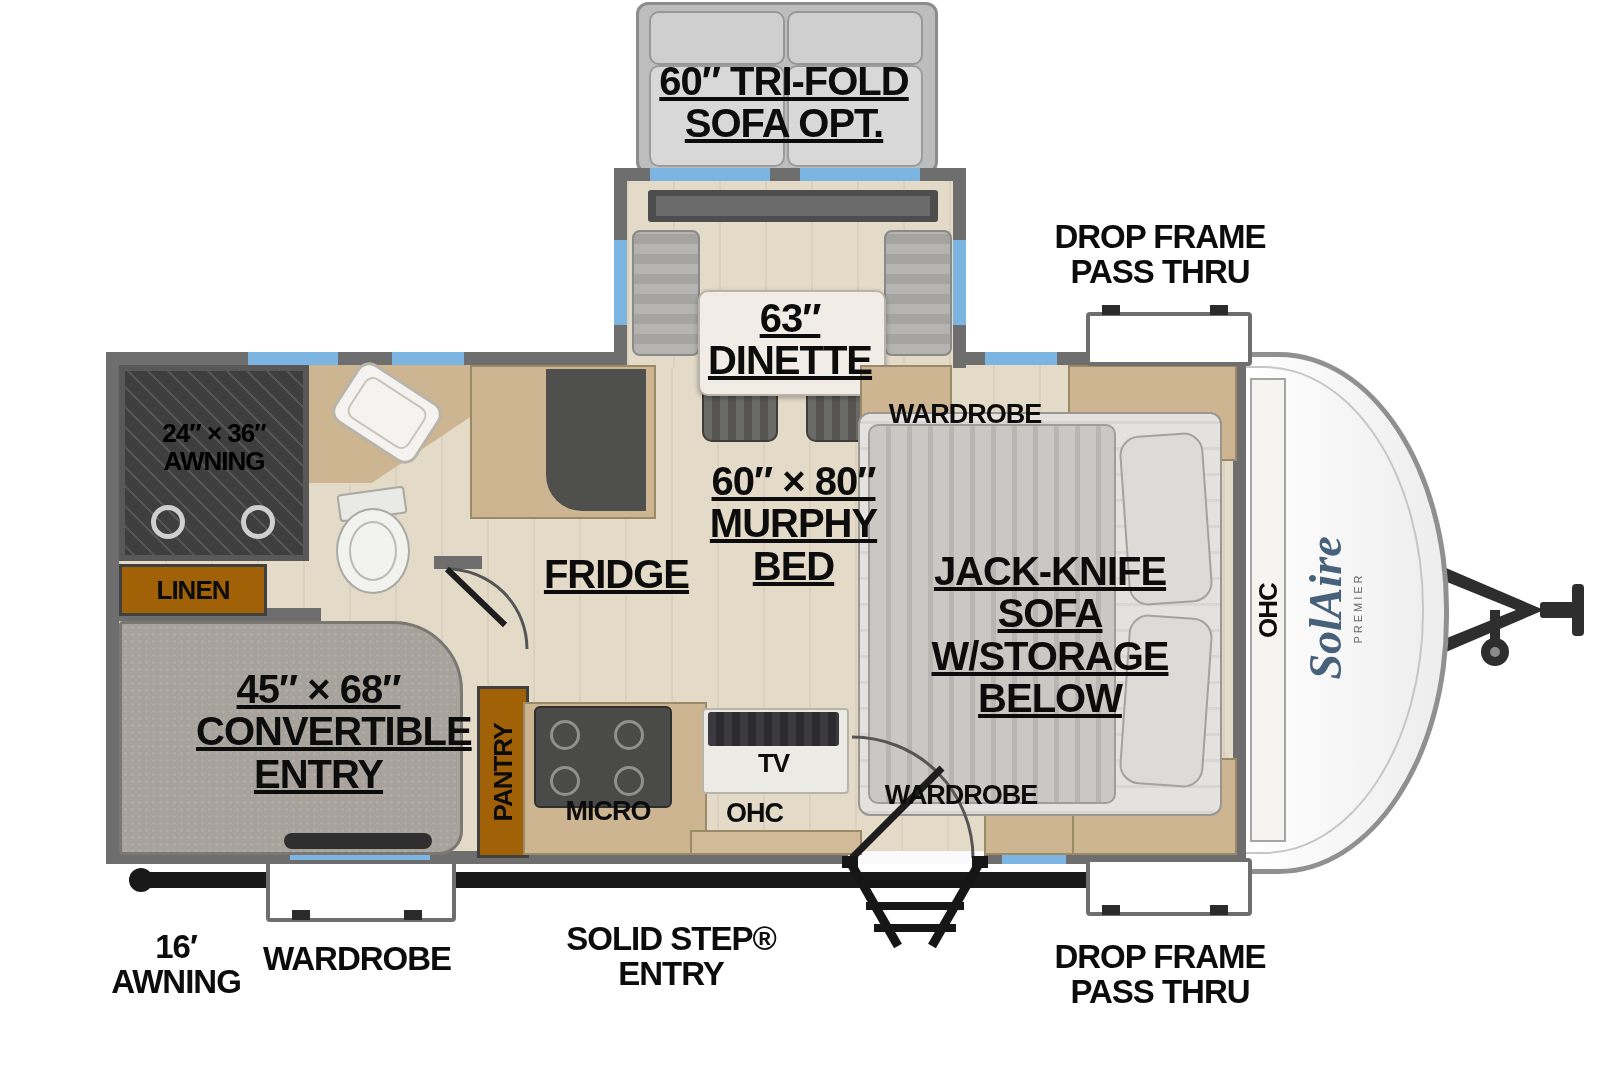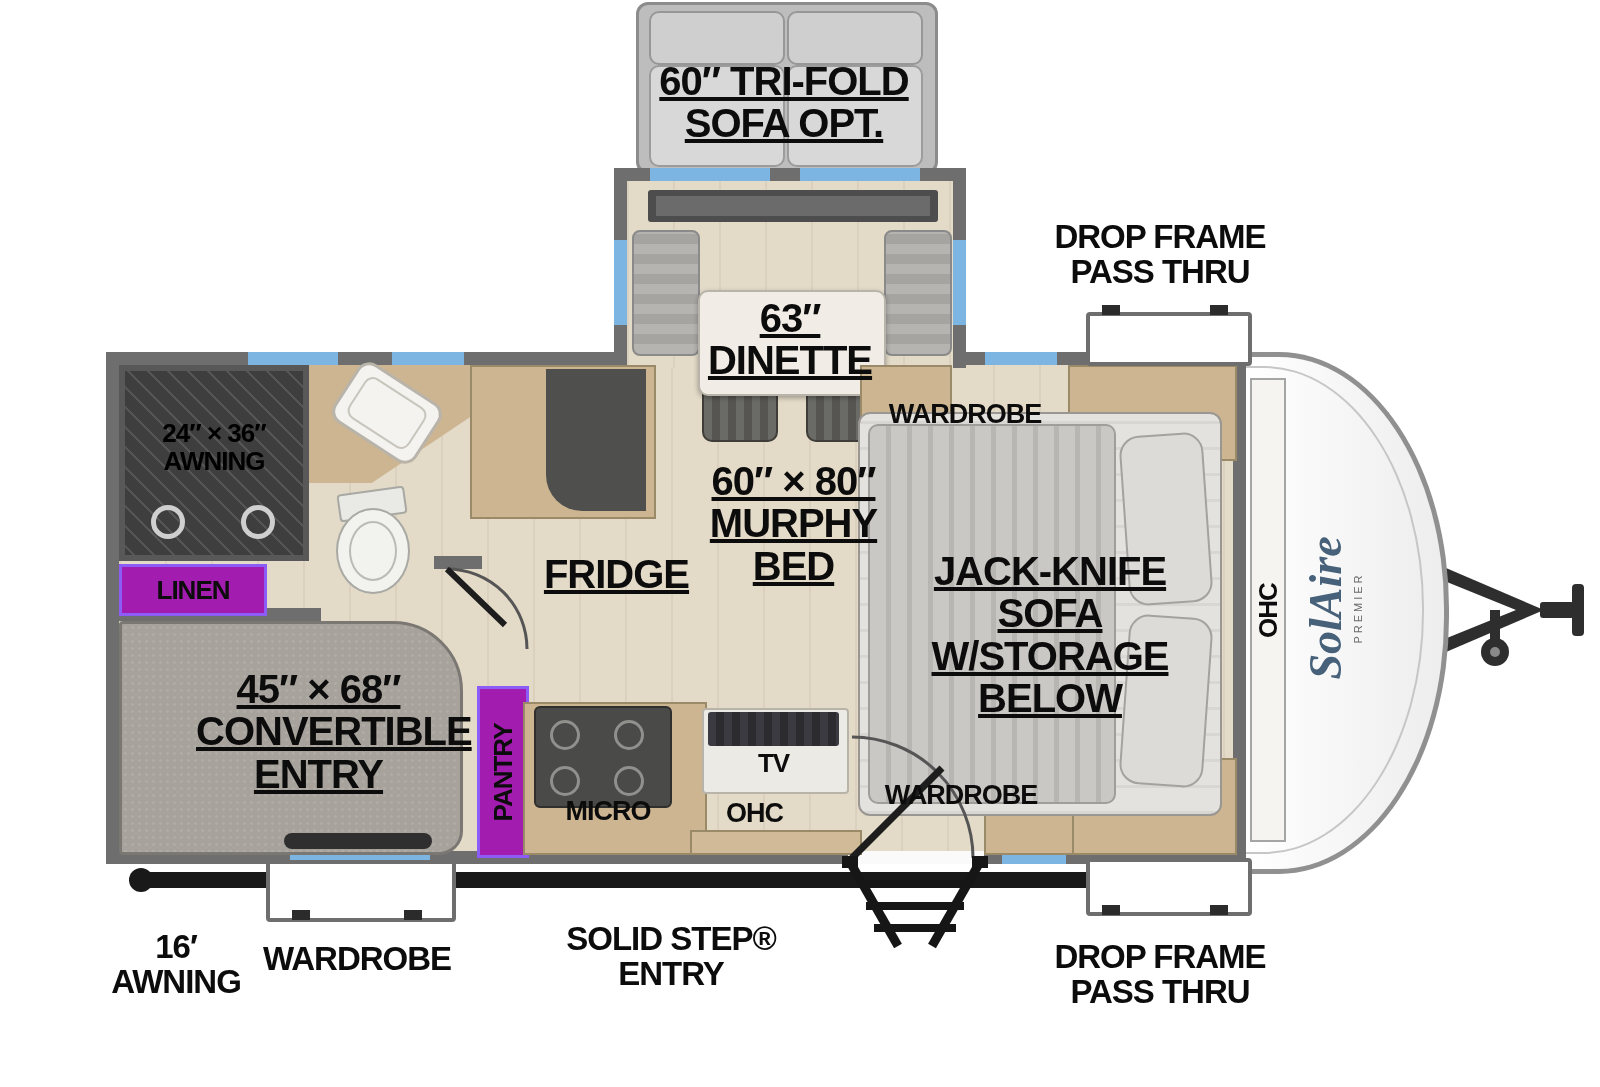--- a/index.html
+++ b/index.html
@@ -7,21 +7,21 @@
   .abs{position:absolute;}
   .lbl{position:absolute;font-weight:800;color:#0c0c0c;text-align:center;line-height:1.06;letter-spacing:-1px;}
   .sz33{font-size:33px;}
   .sz30{font-size:40px;text-decoration:underline;}
   .sz27{font-size:27px;}
   .sz26{font-size:26px;}
   .white{color:#000000;}
   .floor{background-color:#e3dac8;background-image:repeating-linear-gradient(90deg,rgba(120,95,60,0.08) 0 2px,transparent 2px 46px);}
   .carpet{background-color:#a7a39c;background-image:radial-gradient(rgba(255,255,255,0.10) 1px,transparent 1.6px);background-size:7px 7px;}
   .tan{background:#cdb592;border:2px solid #9b8a68;}
-  .tan2{background:#a21caf;border:3px solid #8b5cf6;}
+  .tan2{background:#a16207;border:3px solid #404040;}
   .win{position:absolute;background:#7cb5e1;}
   .stripesV{background:repeating-linear-gradient(90deg,#cac8c4 0 16px,#b8b6b2 16px 21px);}
   .stripesH{background:repeating-linear-gradient(0deg,#b6b4b0 0 10px,#a6a4a0 10px 20px);}
   .rot{display:flex;align-items:center;justify-content:center;}
   .rot > span{transform:rotate(-90deg);white-space:nowrap;font-weight:800;color:#0c0c0c;letter-spacing:-1px;}
 </style>
 </head>
 <body>
 
 <div class="canvas">

